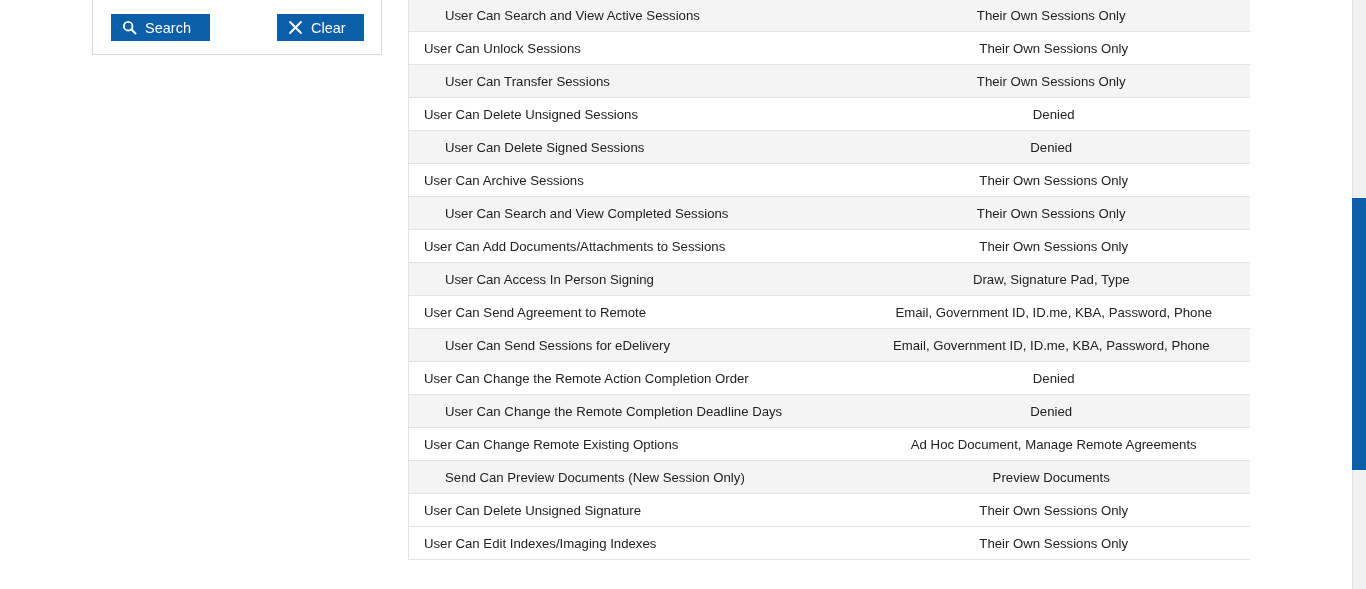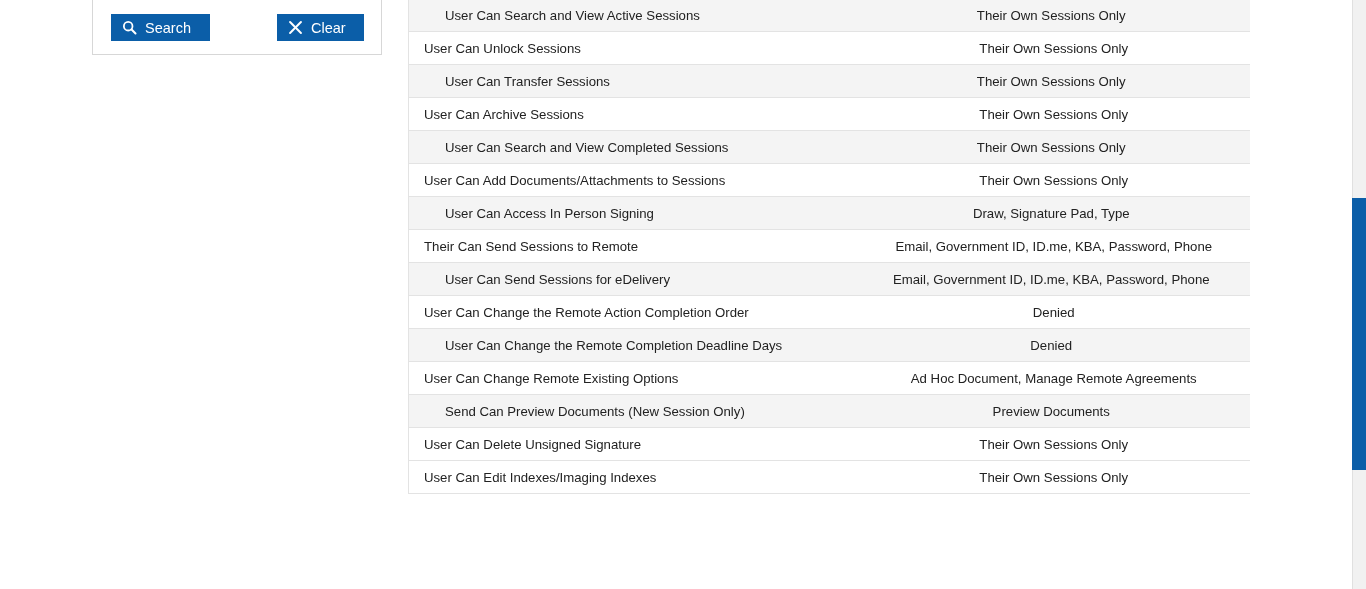--- a/index.html
+++ b/index.html
@@ -165,37 +165,45 @@
             </tr>
             <tr class="even">
               <td class="col-name">User Can Unlock Sessions</td>
               <td class="col-value">Their Own Sessions Only</td>
             </tr>
             <tr class="odd">
               <td class="col-name">User Can Transfer Sessions</td>
               <td class="col-value">Their Own Sessions Only</td>
             </tr>
             <tr class="even">
+              <td class="col-name">User Can Delete Unsigned Sessions</td>
+              <td class="col-value">Denied</td>
+            </tr>
+            <tr class="odd">
+              <td class="col-name">User Can Delete Signed Sessions</td>
+              <td class="col-value">Denied</td>
+            </tr>
+            <tr class="even">
               <td class="col-name">User Can Archive Sessions</td>
               <td class="col-value">Their Own Sessions Only</td>
             </tr>
             <tr class="odd">
               <td class="col-name">User Can Search and View Completed Sessions</td>
               <td class="col-value">Their Own Sessions Only</td>
             </tr>
             <tr class="even">
               <td class="col-name">User Can Add Documents/Attachments to Sessions</td>
               <td class="col-value">Their Own Sessions Only</td>
             </tr>
             <tr class="odd">
               <td class="col-name">User Can Access In Person Signing</td>
               <td class="col-value">Draw, Signature Pad, Type</td>
             </tr>
             <tr class="even">
-              <td class="col-name">Their Can Send Sessions to Remote</td>
+              <td class="col-name">User Can Send Agreement to Remote</td>
               <td class="col-value">Email, Government ID, ID.me, KBA, Password, Phone</td>
             </tr>
             <tr class="odd">
               <td class="col-name">User Can Send Sessions for eDelivery</td>
               <td class="col-value">Email, Government ID, ID.me, KBA, Password, Phone</td>
             </tr>
             <tr class="even">
               <td class="col-name">User Can Change the Remote Action Completion Order</td>
               <td class="col-value">Denied</td>
             </tr>

